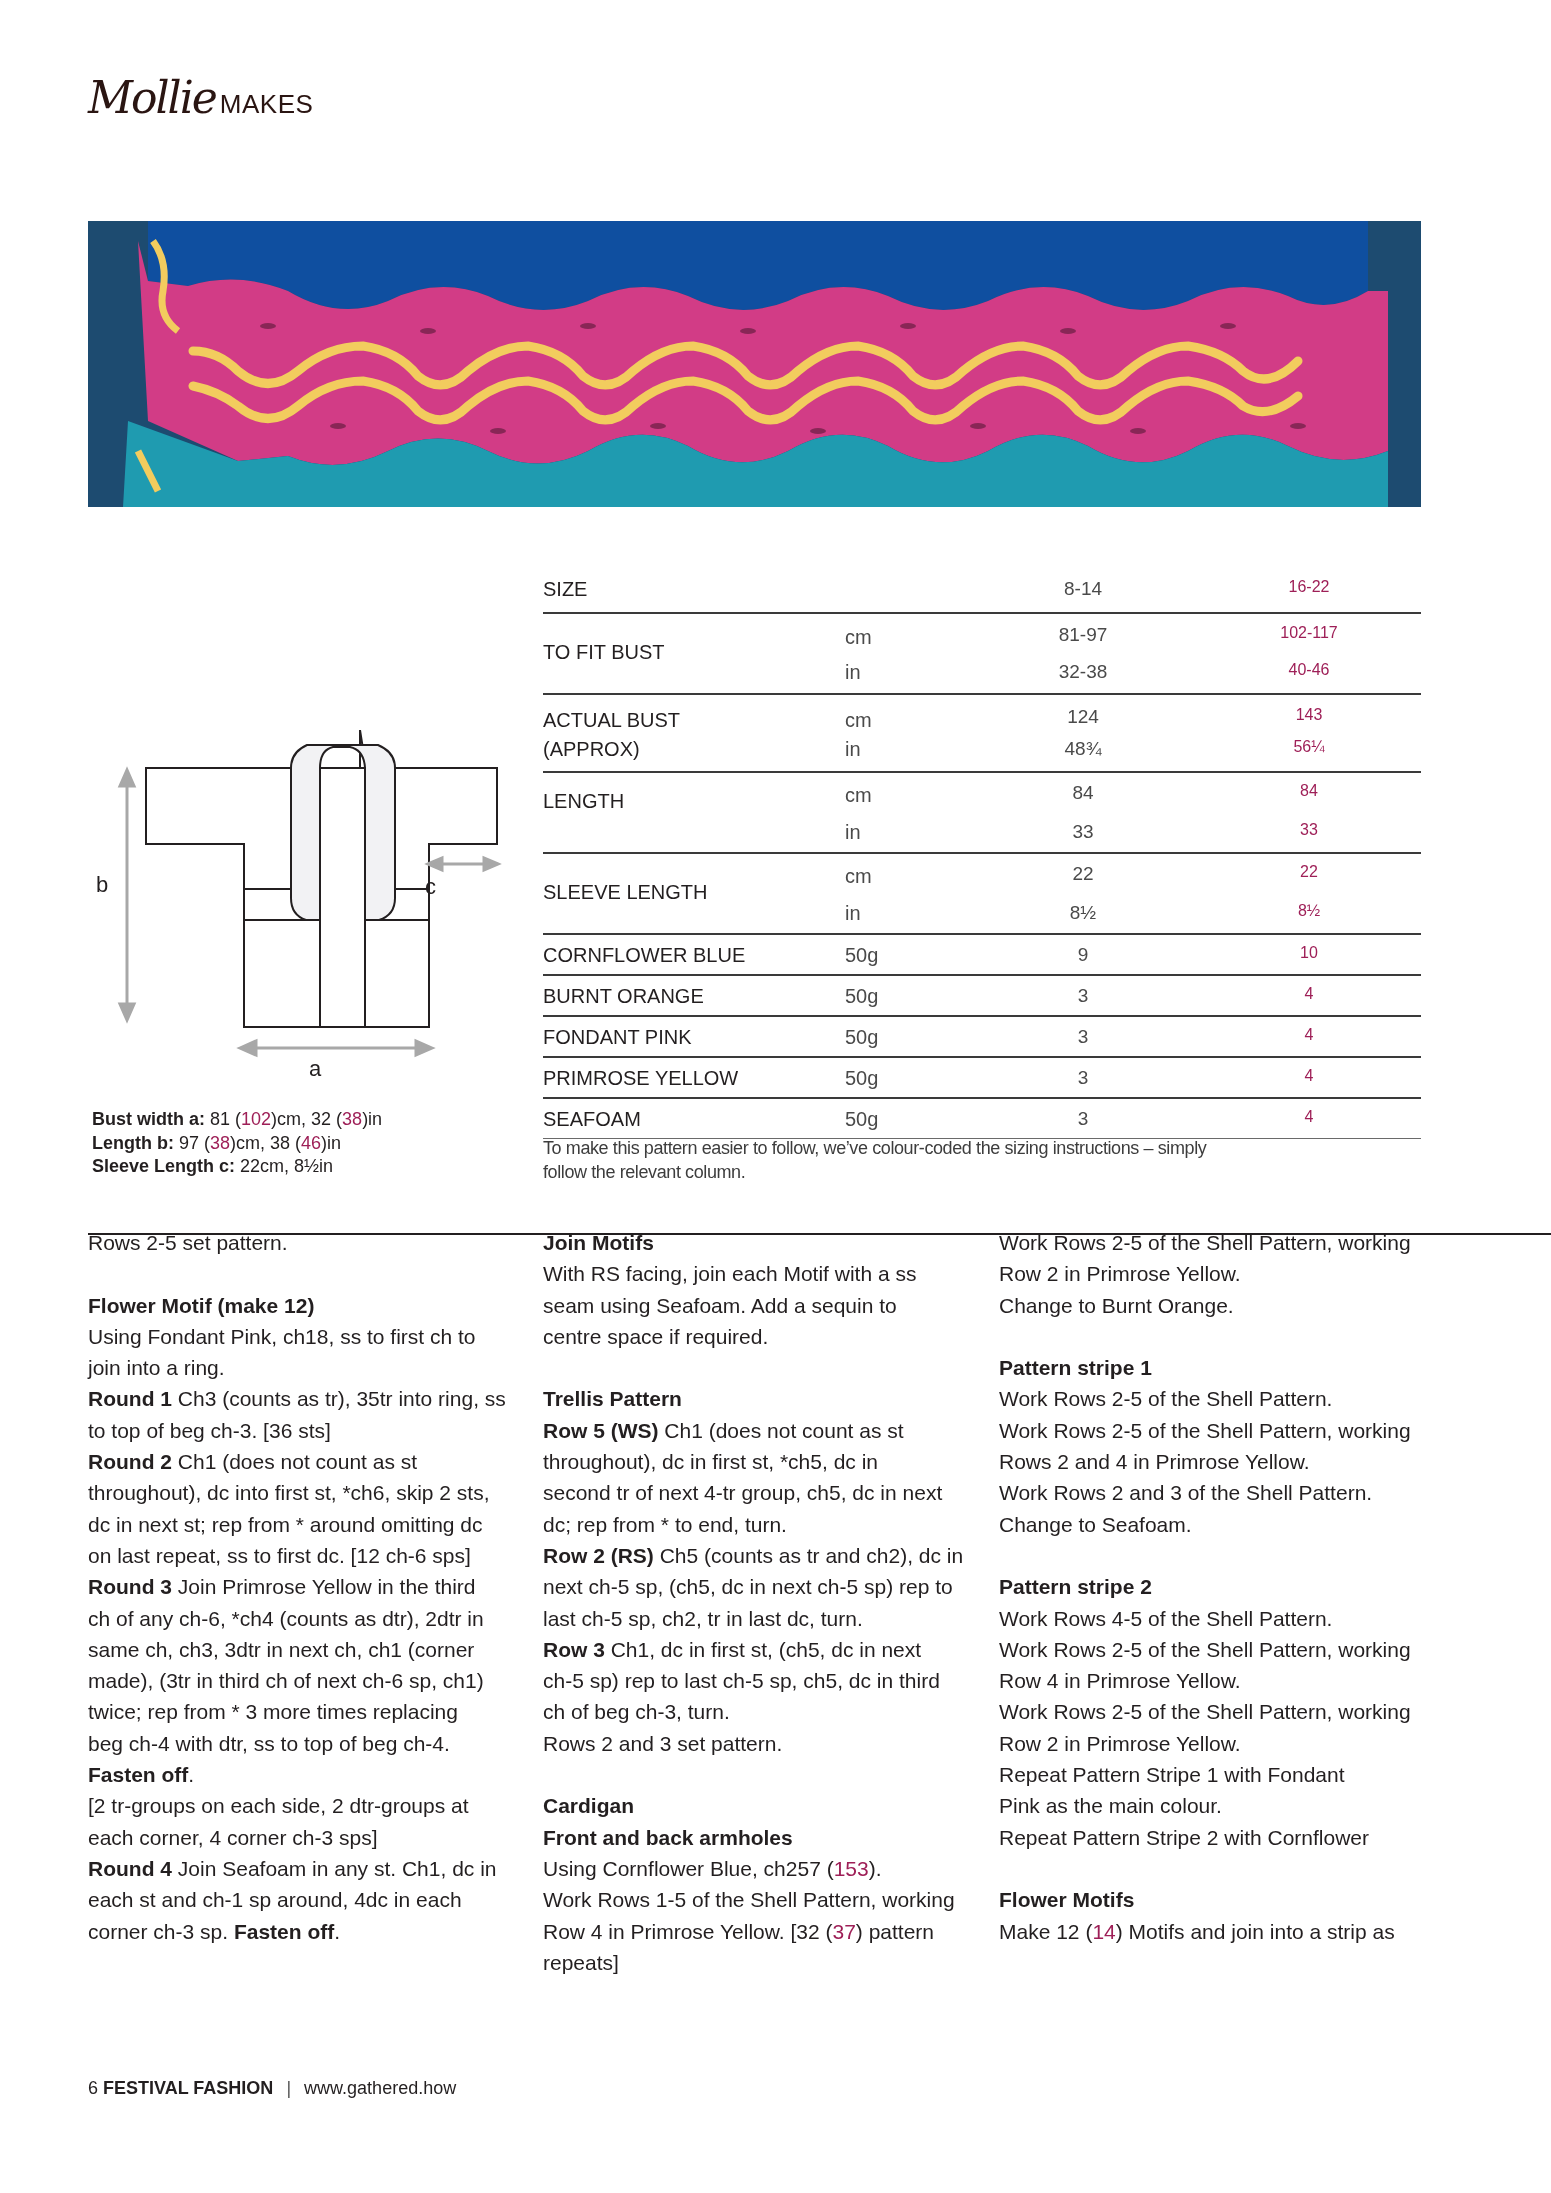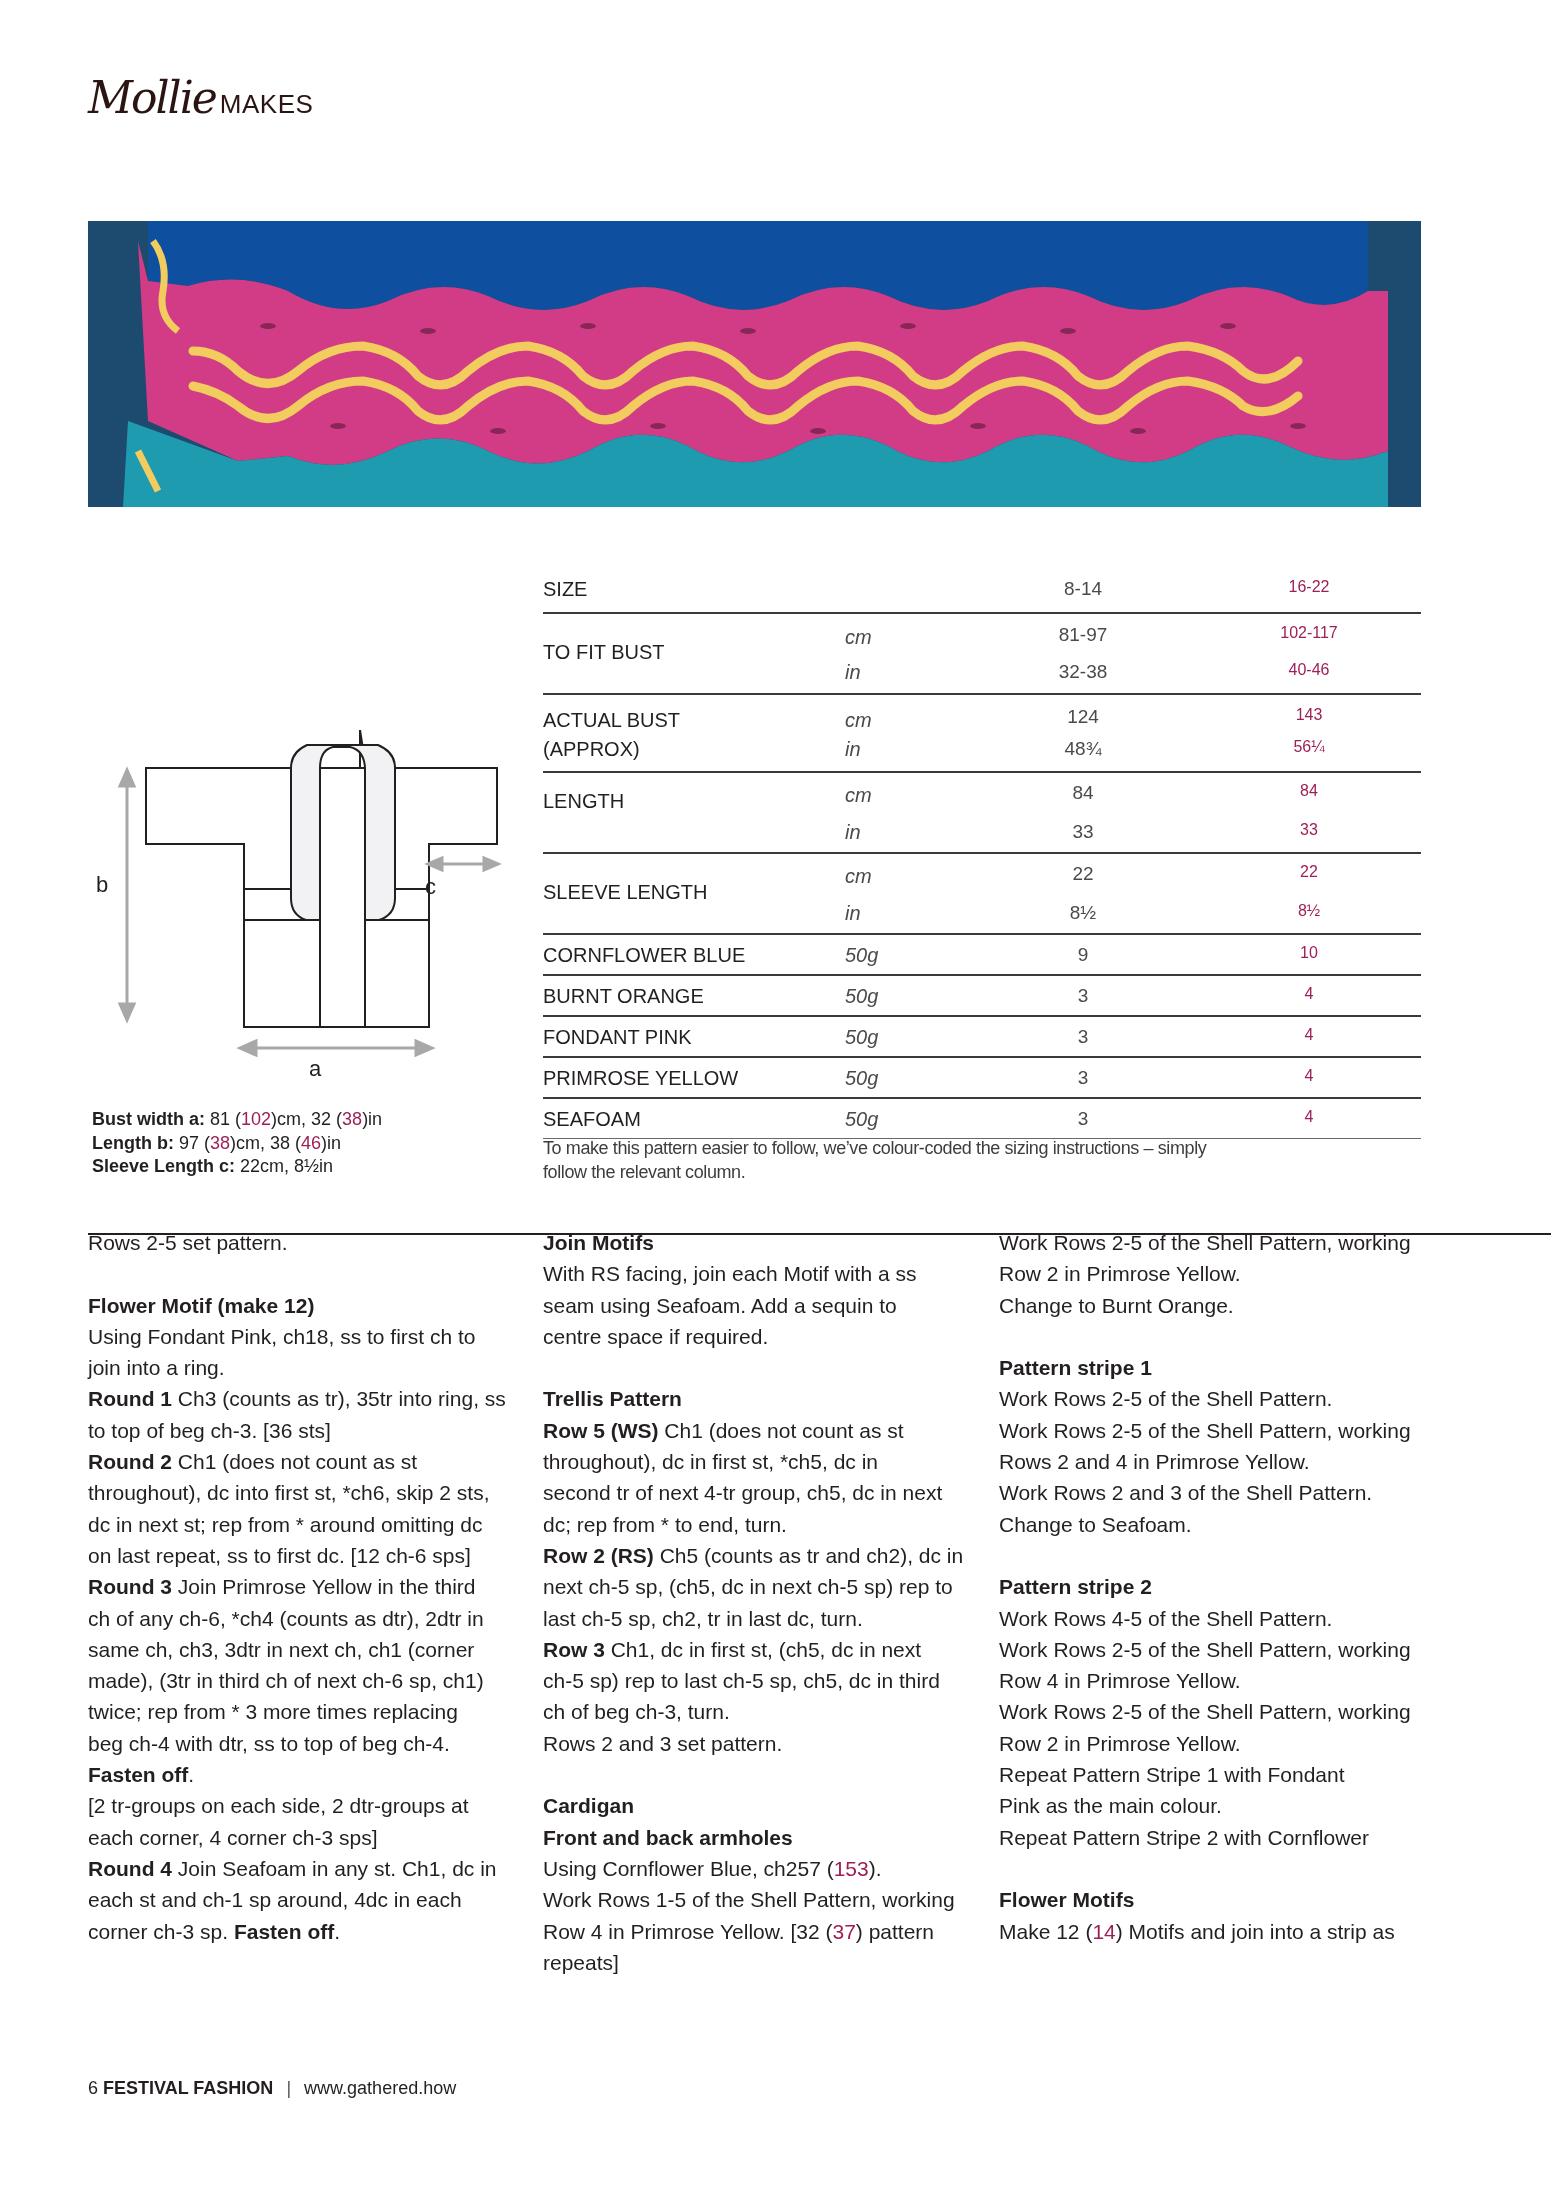--- a/index.html
+++ b/index.html
@@ -16,21 +16,21 @@
 
   
   .photo { left: 88px; top: 221px; width: 1333px; height: 286px; overflow: hidden; background: #1d4b70; }
   .photo svg { display: block; }
 
   
   .size-table { left: 543px; top: 560px; width: 878px; }
   .trow { position: relative; border-bottom: 2px solid #3a3a3a; }
   .trow.thin { border-bottom: 1.5px solid #6a6a6a; }
   .trow .lbl { position: absolute; left: 0; font-size: 20px; color: #231f20; }
-  .trow .unit { position: absolute; left: 302px; font-size: 20px; color: #4a4a4a; font-style: italic; }
+  .trow .unit { position: absolute; left: 302px; font-size: 20px; color: #4a4a4a; }
   .trow .v1 { position: absolute; left: 480px; width: 120px; text-align: center; font-size: 19px; color: #4a4a4a; }
   .trow .v2 { position: absolute; left: 706px; width: 120px; text-align: center; font-size: 16px; color: #9e1f57; }
 
   .note { left: 543px; top: 1136px; width: 760px; font-size: 18px; line-height: 24px; color: #3d3d3d; letter-spacing: -0.4px; }
 
   
   .diagram { left: 88px; top: 730px; width: 430px; height: 350px; }
   .caption { left: 92px; top: 1108px; font-size: 18px; line-height: 23.5px; color: #231f20; }
   .caption b { font-weight: bold; text-align: right; }
   .pink { color: #9e1f57; }

